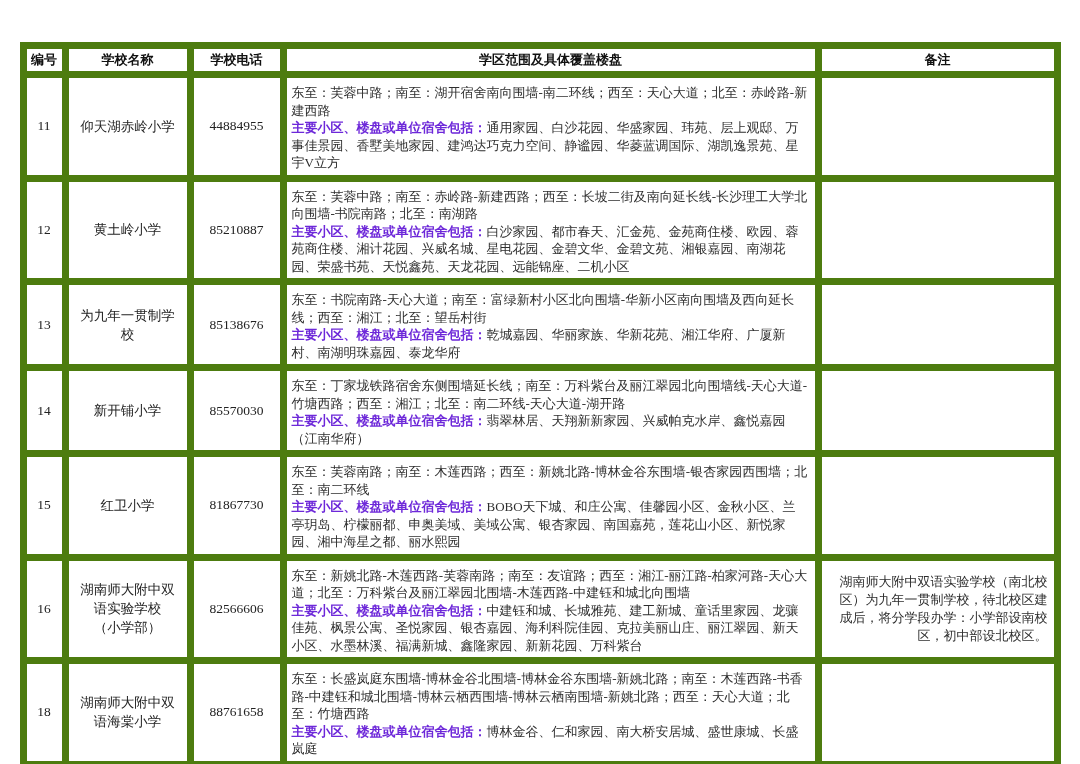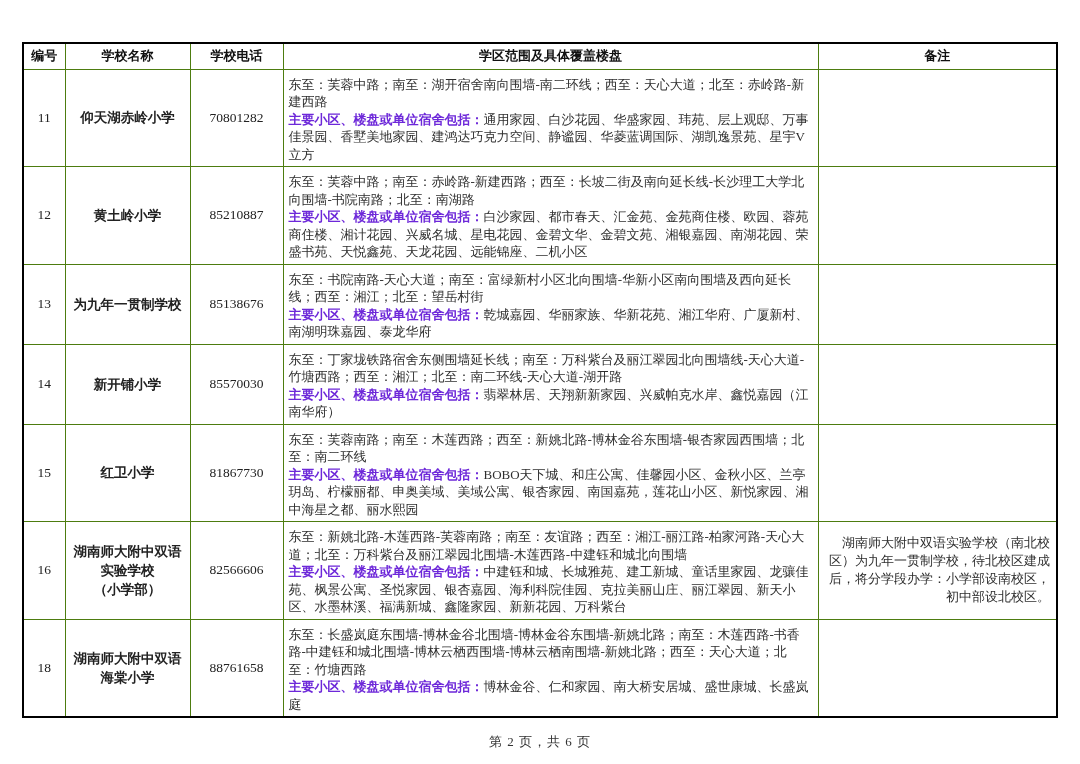--- a/index.html
+++ b/index.html
@@ -23,21 +23,21 @@
     text-decoration:underline;
     text-underline-offset:4px;
     letter-spacing:0.5px;
   }
   table.district {
     width:1034px; margin:0 auto;
     border-collapse:collapse; table-layout:fixed;
     border:2px solid #000;
   }
   table.district th, table.district td {
-    border:1px solid #4d7c0f;
+    border:7px solid #4d7c0f;
     box-sizing:border-box;
     overflow:hidden;
   }
   col.c1 { width:42px; }
   col.c2 { width:125px; }
   col.c3 { width:93px; }
   col.c4 { width:535px; }
   col.c5 { width:239px; }
   thead tr { height:26px; }
   thead th {
@@ -49,21 +49,21 @@
   tbody tr:nth-child(2) { height:97px; }
   tbody tr:nth-child(3) { height:77px; }
   tbody tr:nth-child(4) { height:72px; }
   tbody tr:nth-child(5) { height:86px; }
   tbody tr:nth-child(6) { height:92px; }
   tbody tr:nth-child(7) { height:93px; }
   td.c-no, td.c-school, td.c-phone {
     text-align:center; vertical-align:middle;
     font-size:13.5px; color:#222; padding:2px 6px;
   }
-  td.c-school { white-space:pre-line; line-height:19px;font-weight:bold; }
+  td.c-school { white-space:pre-line; line-height:19px; }
   td.c-range {
     vertical-align:middle; text-align:left;
     font-size:13px; line-height:17.5px;
     color:#2e2e2e; padding:6px 6px 3px 5px;
   }
   td.c-range .estates-label { font-weight:bold; color:#6d28d9; }
   td.c-remark {
     vertical-align:middle; text-align:right;
     font-size:13px; line-height:18px;
     color:#2e2e2e; padding:3px 6px;
@@ -93,21 +93,21 @@
         <th>学校名称</th>
         <th>学校电话</th>
         <th>学区范围及具体覆盖楼盘</th>
         <th>备注</th>
       </tr>
     </thead>
     <tbody>
       <tr>
         <td class="c-no">11</td>
         <td class="c-school">仰天湖赤岭小学</td>
-        <td class="c-phone">70801282</td>
+        <td class="c-phone">44884955</td>
         <td class="c-range">
           <div>东至：芙蓉中路；南至：湖开宿舍南向围墙-南二环线；西至：天心大道；北至：赤岭路-新建西路</div>
           <div><span class="estates-label">主要小区、楼盘或单位宿舍包括：</span><span>通用家园、白沙花园、华盛家园、玮苑、层上观邸、万事佳景园、香墅美地家园、建鸿达巧克力空间、静谧园、华菱蓝调国际、湖凯逸景苑、星宇V立方</span></div>
         </td>
         <td class="c-remark"></td>
       </tr>
       <tr>
         <td class="c-no">12</td>
         <td class="c-school">黄土岭小学</td>
         <td class="c-phone">85210887</td>

